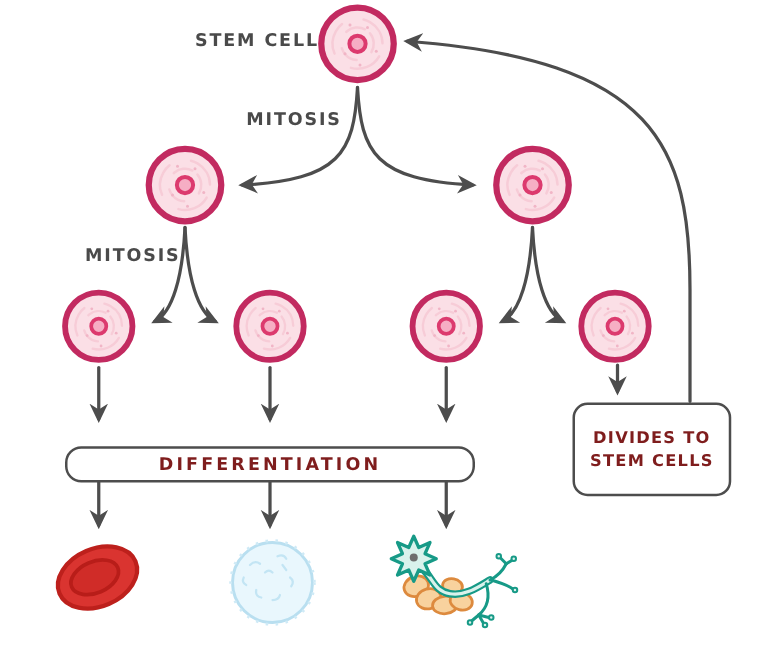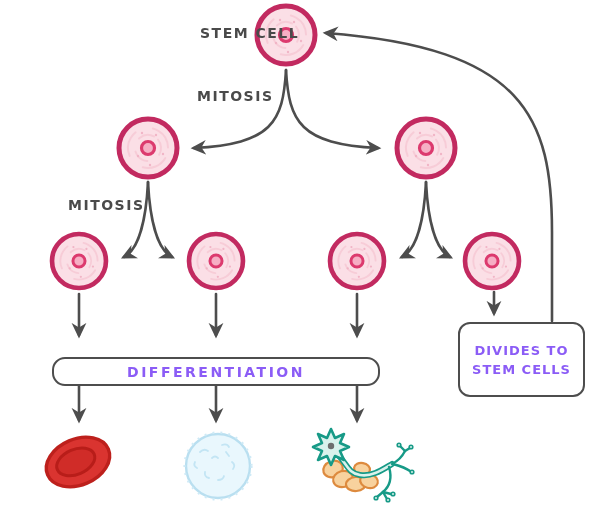--- a/index.html
+++ b/index.html
@@ -8,21 +8,21 @@
     font-family:"DejaVu Sans", sans-serif;
   }
   #canvas{position:absolute;left:0;top:0;}
   .lbl{
     position:absolute;font-weight:bold;font-size:14px;letter-spacing:1.5px;
     color:#4a4a4a;white-space:nowrap;user-select:none;
   }
   .box{
     position:absolute;box-sizing:border-box;background:#ffffff;
     border:2.4px solid #4d4d4d;display:flex;align-items:center;justify-content:center;
-    color:#8b5cf6;font-weight:bold;
+    color:#7f1d1d;font-weight:bold;
   }
   #diff-box{
     left:52px;top:357px;width:328px;height:29px;border-radius:13px;
     font-size:14px;letter-spacing:2.5px;
   }
   #divides-box{
     left:458px;top:322px;width:127px;height:75px;border-radius:12px;
     flex-direction:column;font-size:13px;letter-spacing:1px;line-height:19px;
   }
 </style>
@@ -121,21 +121,21 @@
         <circle cx="399" cy="445" r="1.8"></circle>
         <circle cx="411" cy="447" r="1.8"></circle>
         <circle cx="412" cy="472" r="1.8"></circle>
         <circle cx="376" cy="498" r="1.8"></circle>
         <circle cx="388" cy="500" r="1.8"></circle>
         <circle cx="393" cy="494" r="1.8"></circle>
       </g>
     </g>
   </svg>
 
-  <span class="lbl" style="left:156px;top:25px;margin-left:44px;">STEM CELL</span>
+  <span class="lbl" style="left:156px;top:25px;">STEM CELL</span>
   <span class="lbl" style="left:197px;top:88px;">MITOSIS</span>
   <span class="lbl" style="left:68px;top:197px;">MITOSIS</span>
 
   <div id="diff-box" class="box">
     <span>DIFFERENTIATION</span>
   </div>
 
   <div id="divides-box" class="box">
     <div>DIVIDES TO</div>
     <div>STEM CELLS</div>

